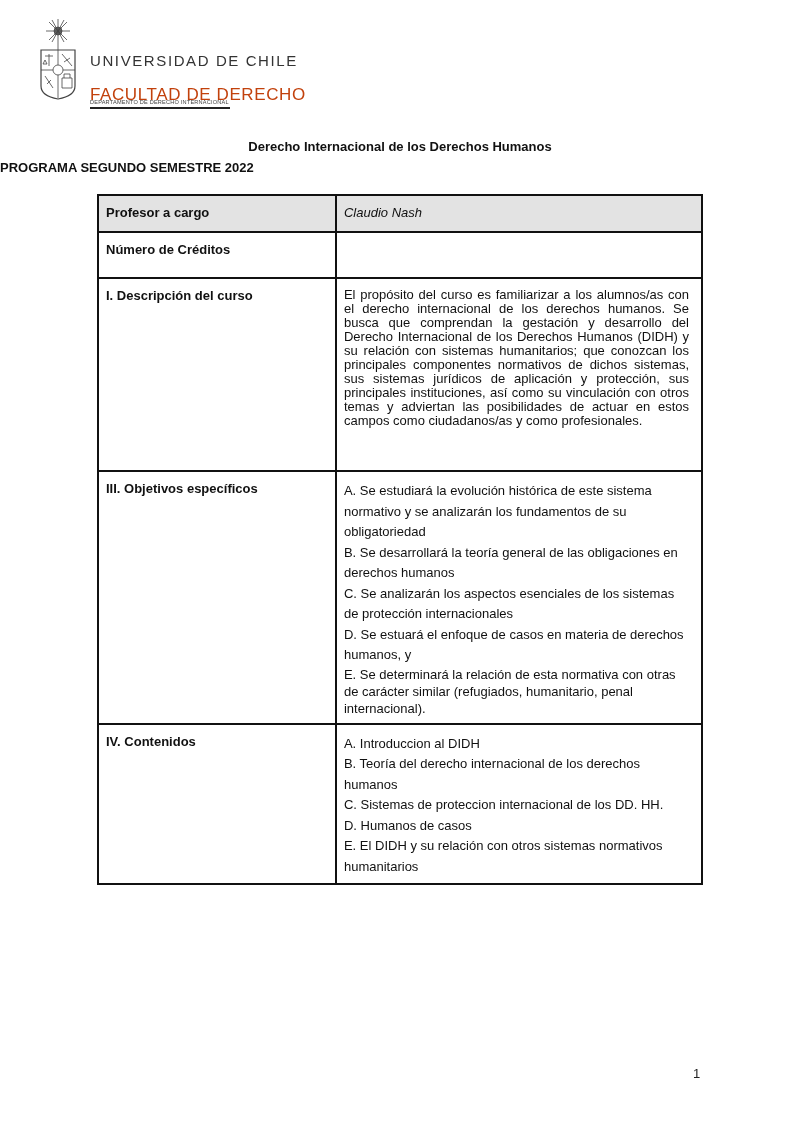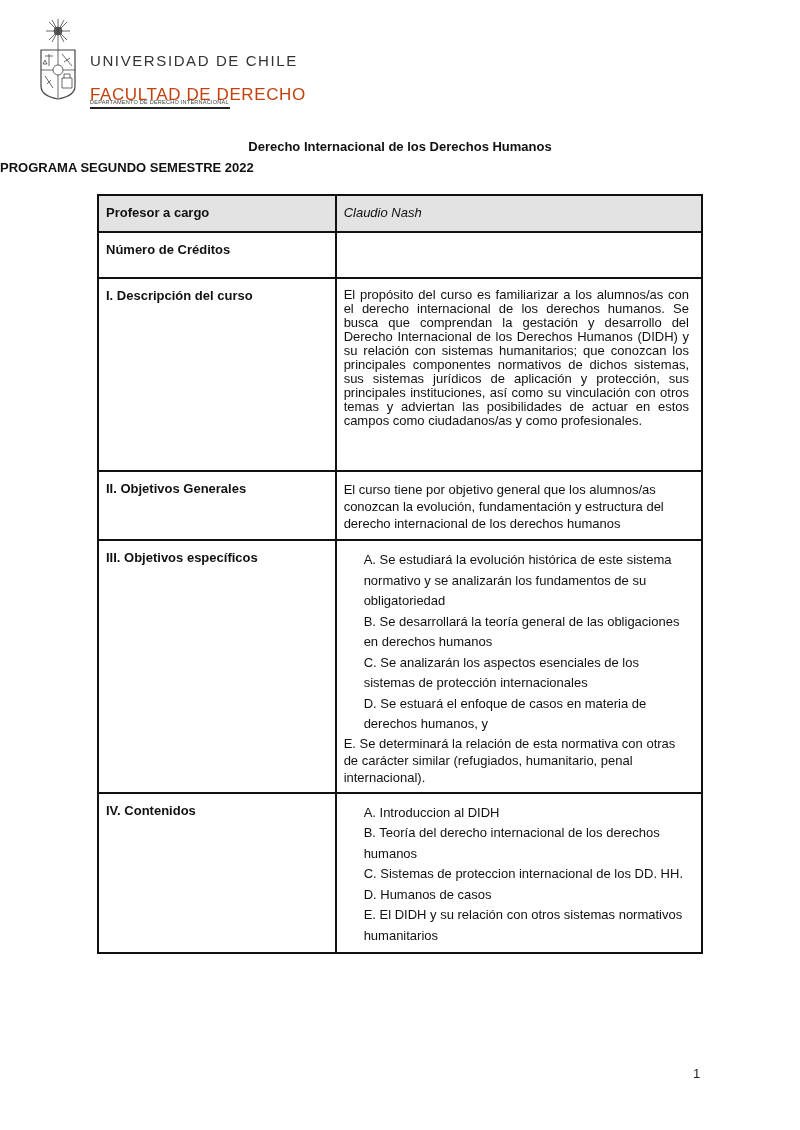--- a/index.html
+++ b/index.html
@@ -20,21 +20,21 @@
 
   table.syllabus { position: absolute; left: 97px; top: 194px; width: 606px;
                    border-collapse: collapse; font-size: 13px; }
   table.syllabus td { border: 2px solid #111; vertical-align: top; padding: 9px 12px 6px 7px; }
   table.syllabus td.label { width: 223px; font-weight: bold; }
   table.syllabus td.value { width: 356px; }
   tr.first-row td { background: #e3e3e3; }
   .italic { font-style: italic; }
   .justify { text-align: justify; line-height: 14px; }
   .plain { line-height: 17px; }
-  .list-item { line-height: 20.5px; margin-left: 20px; }
+  .list-item { line-height: 20.5px; }
 
   .page-number { position: absolute; left: 693px; top: 1066px; font-size: 13px; color: #222; }
 </style>
 </head>
 <body>
 
 <div class="header-logo">
   <svg class="crest" viewBox="0 0 40 82">
     <g stroke="#444" stroke-width="0.8" fill="none">
       <circle cx="20" cy="13" r="4" fill="#666"></circle>
@@ -71,24 +71,20 @@
     <td class="value italic">Claudio Nash</td>
   </tr>
   <tr style="height:46px">
     <td class="label">Número de Créditos</td>
     <td class="value"></td>
   </tr>
   <tr style="height:193px">
     <td class="label">I. Descripción del curso</td>
     <td class="value justify">El propósito del curso es familiarizar a los alumnos/as con el derecho internacional de los derechos humanos. Se busca que comprendan la gestación y desarrollo del Derecho Internacional de los Derechos Humanos (DIDH) y su relación con sistemas humanitarios; que conozcan los principales componentes normativos de dichos sistemas, sus sistemas jurídicos de aplicación y protección, sus principales instituciones, así como su vinculación con otros temas y adviertan las posibilidades de actuar en estos campos como ciudadanos/as y como profesionales.</td>
   </tr>
-  <tr style="height:69px">
-    <td class="label">II. Objetivos Generales</td>
-    <td class="value plain">El curso tiene por objetivo general que los alumnos/as conozcan la evolución, fundamentación y estructura del derecho internacional de los derechos humanos</td>
-  </tr>
   <tr style="height:218px">
     <td class="label">III. Objetivos específicos</td>
     <td class="value">
       <div class="list-item">A. Se estudiará la evolución histórica de este sistema normativo y se analizarán los fundamentos de su obligatoriedad</div>
       <div class="list-item">B. Se desarrollará la teoría general de las obligaciones en derechos humanos</div>
       <div class="list-item">C. Se analizarán los aspectos esenciales de los sistemas de protección internacionales</div>
       <div class="list-item">D. Se estuará el enfoque de casos en materia de derechos humanos, y</div>
       <div class="plain">E. Se determinará la relación de esta normativa con otras de carácter similar (refugiados, humanitario, penal internacional).</div>
     </td>
   </tr>

